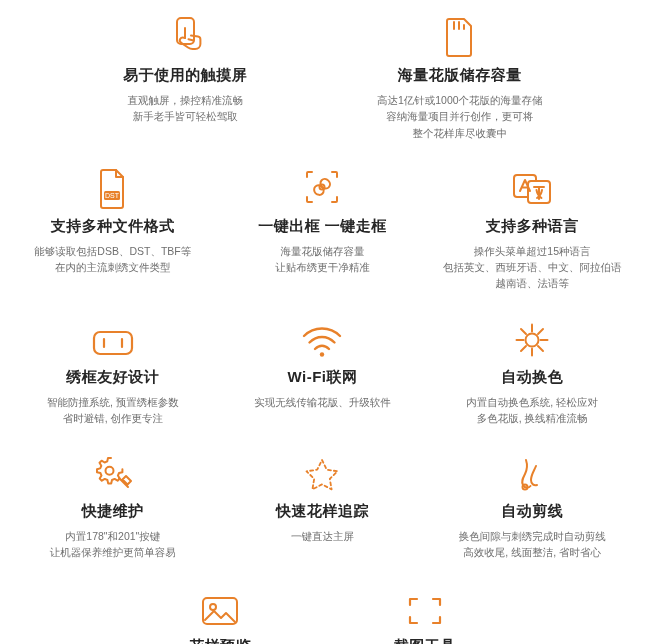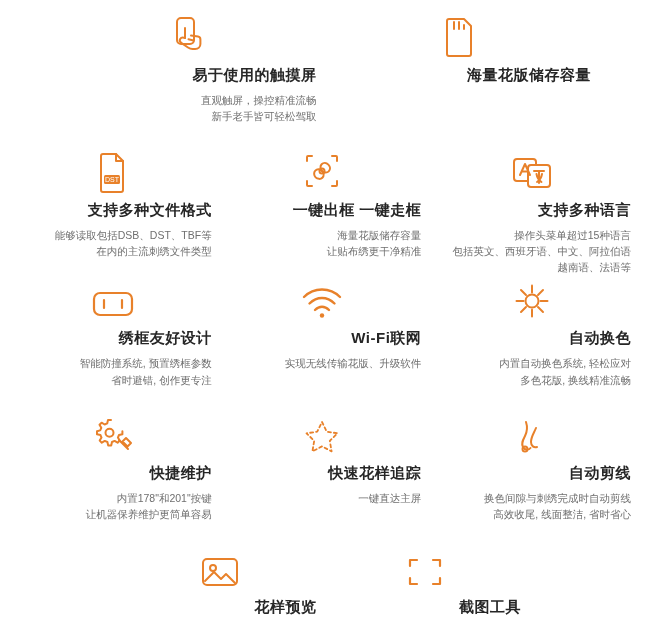--- a/index.html
+++ b/index.html
@@ -21,21 +21,21 @@
     box-sizing: border-box;
     padding: 12px 8px 0 8px;
   }
   .row {
     display: flex;
     width: 100%;
     box-sizing: border-box;
   }
   .cell {
     box-sizing: border-box;
-    text-align: right;
+    text-align: center;
     padding: 0 6px;
   }
   
   .c3 { width: 33.3333%; }
   .icon-wrap {
     height: 46px;
     display: flex;
     align-items: flex-end;
     justify-content: center;
     margin-bottom: 8px;
@@ -54,21 +54,21 @@
   }
   .feat-desc {
     font-size: 10.5px;
     line-height: 1.55;
     color: #6f6f6f;
   }
   .feat-desc div {
     white-space: nowrap;
   }
   .r1 { margin-bottom: 22px; }
-  .r2 { }
+  .r2 { margin-bottom: 22px; }
   .r3 { margin-bottom: 22px; }
   .r4 { margin-bottom: 22px; }
   .r5 { margin-bottom: 4px; }
 
   
   .row.r1 { padding: 0 40px; }
   .row.r1 .cell { width: 50%; }
   .row.r5 { padding: 0 110px; }
   .row.r5 .cell { width: 50%; }
 </style>
@@ -98,20 +98,25 @@
     <div class="cell">
       <div class="icon-wrap">
         <span class="icon">
           <svg width="34" height="42" viewBox="0 0 34 42" fill="none" stroke="#E8812A" stroke-width="2" stroke-linecap="round" stroke-linejoin="round">
             <path d="M6 3h15l7 7v28a2 2 0 0 1-2 2H6a2 2 0 0 1-2-2V5a2 2 0 0 1 2-2z"></path>
             <path d="M11 6v7M16 6v7M21 9v4"></path>
           </svg>
         </span>
       </div>
       <div class="feat-title">海量花版储存容量</div>
+      <div class="feat-desc">
+        <div>高达1亿针或1000个花版的海量存储</div>
+        <div>容纳海量项目并行创作，更可将</div>
+        <div>整个花样库尽收囊中</div>
+      </div>
     </div>
   </div>
 
   <div class="row r2">
     <div class="cell c3">
       <div class="icon-wrap">
         <span class="icon">
           <svg width="34" height="42" viewBox="0 0 34 42" fill="none" stroke="#E8812A" stroke-width="2" stroke-linecap="round" stroke-linejoin="round">
             <path d="M7 3h13l7 7v29a2 2 0 0 1-2 2H7a2 2 0 0 1-2-2V5a2 2 0 0 1 2-2z"></path>
             <path d="M20 3v7h7"></path>

